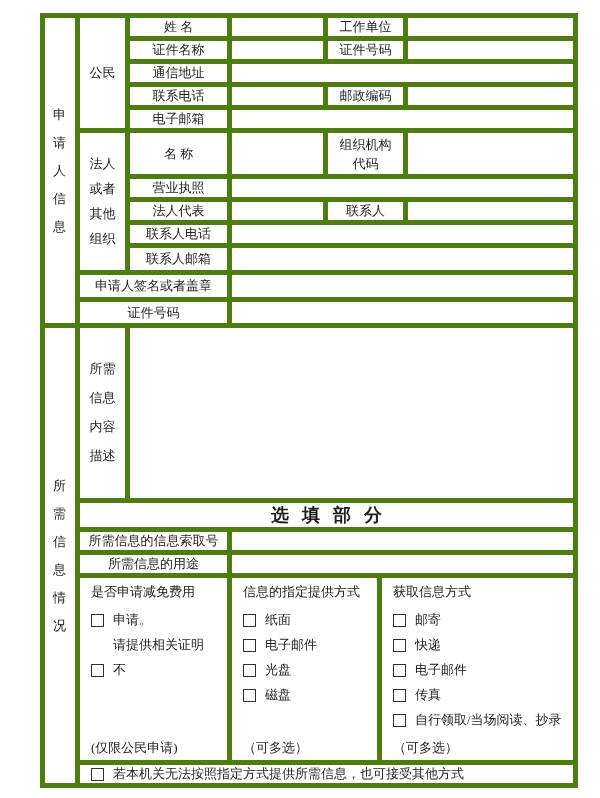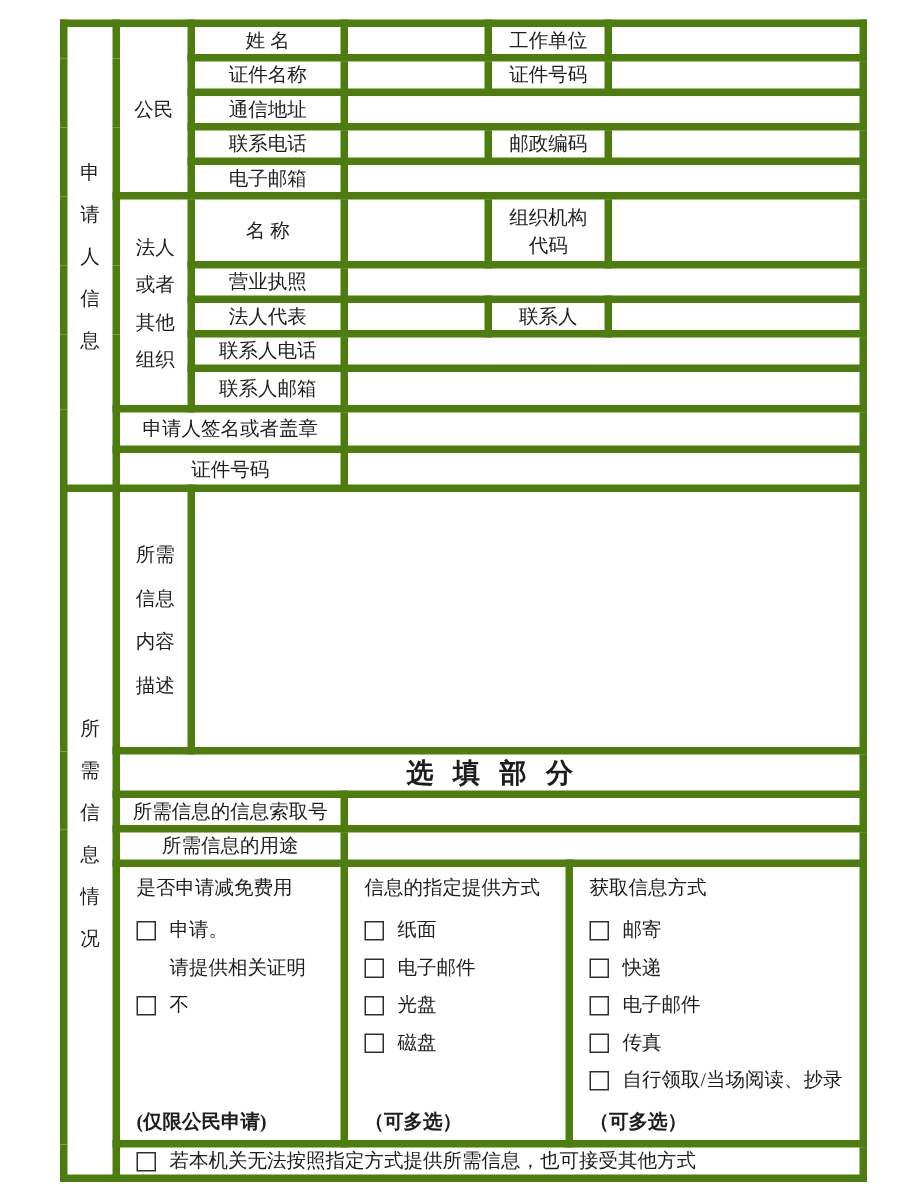--- a/index.html
+++ b/index.html
@@ -12,39 +12,39 @@
   table.form{
     position:absolute;left:40px;top:13px;width:533px;
     border-collapse:collapse;table-layout:fixed;
   }
   td{
     border:5px solid #4d7c0f;font-size:13px;text-align:center;
     vertical-align:middle;padding:0;overflow:hidden;
   }
   td.blank{background:#fff;}
   
-  .vlabel{display:inline-block;width:14px;word-break:break-all;line-height:28px;text-align:center;}
-  .vlabel2{display:inline-block;width:28px;word-break:break-all;line-height:25px;text-align:right;}
+  .vlabel{display:inline-block;width:14px;word-break:break-all;line-height:28px;text-align:left;}
+  .vlabel2{display:inline-block;width:28px;word-break:break-all;line-height:25px;text-align:center;font-family:Liberation Mono, monospace;}
   .vlabel2.desc{line-height:29px;}
   .twoLine{line-height:19px;}
   .optional-header{font-weight:bold;font-size:18px;letter-spacing:13px;text-indent:13px;}
   td.optcell{vertical-align:top;text-align:center;}
   .optwrap{
     display:flex;flex-direction:column;align-items:flex-start;
     height:172px;padding:6px 4px 4px 11px;line-height:16px;
   }
   .opt-title{margin-bottom:12px;}
   .optrow{display:flex;align-items:center;}
   .optwrap .optrow{margin-bottom:9px;}
   .cb{
     display:inline-block;width:11px;height:11px;border:1px solid #2f2f2f;
     margin-right:9px;flex:none;background:#fff;
   }
   .opt-note{margin-left:22px;margin-bottom:9px;}
-  .opt-foot{margin-top:auto;font-weight:bold;}
+  .opt-foot{margin-top:auto;}
   td.bottomcell{text-align:right;margin-top:24px;}
   .bottomwrap{display:flex;align-items:center;padding-left:11px;}
 </style>
 </head>
 <body>
 
 <div class="sheet">
 <table class="form">
   <colgroup>
     <col style="width:35px">

